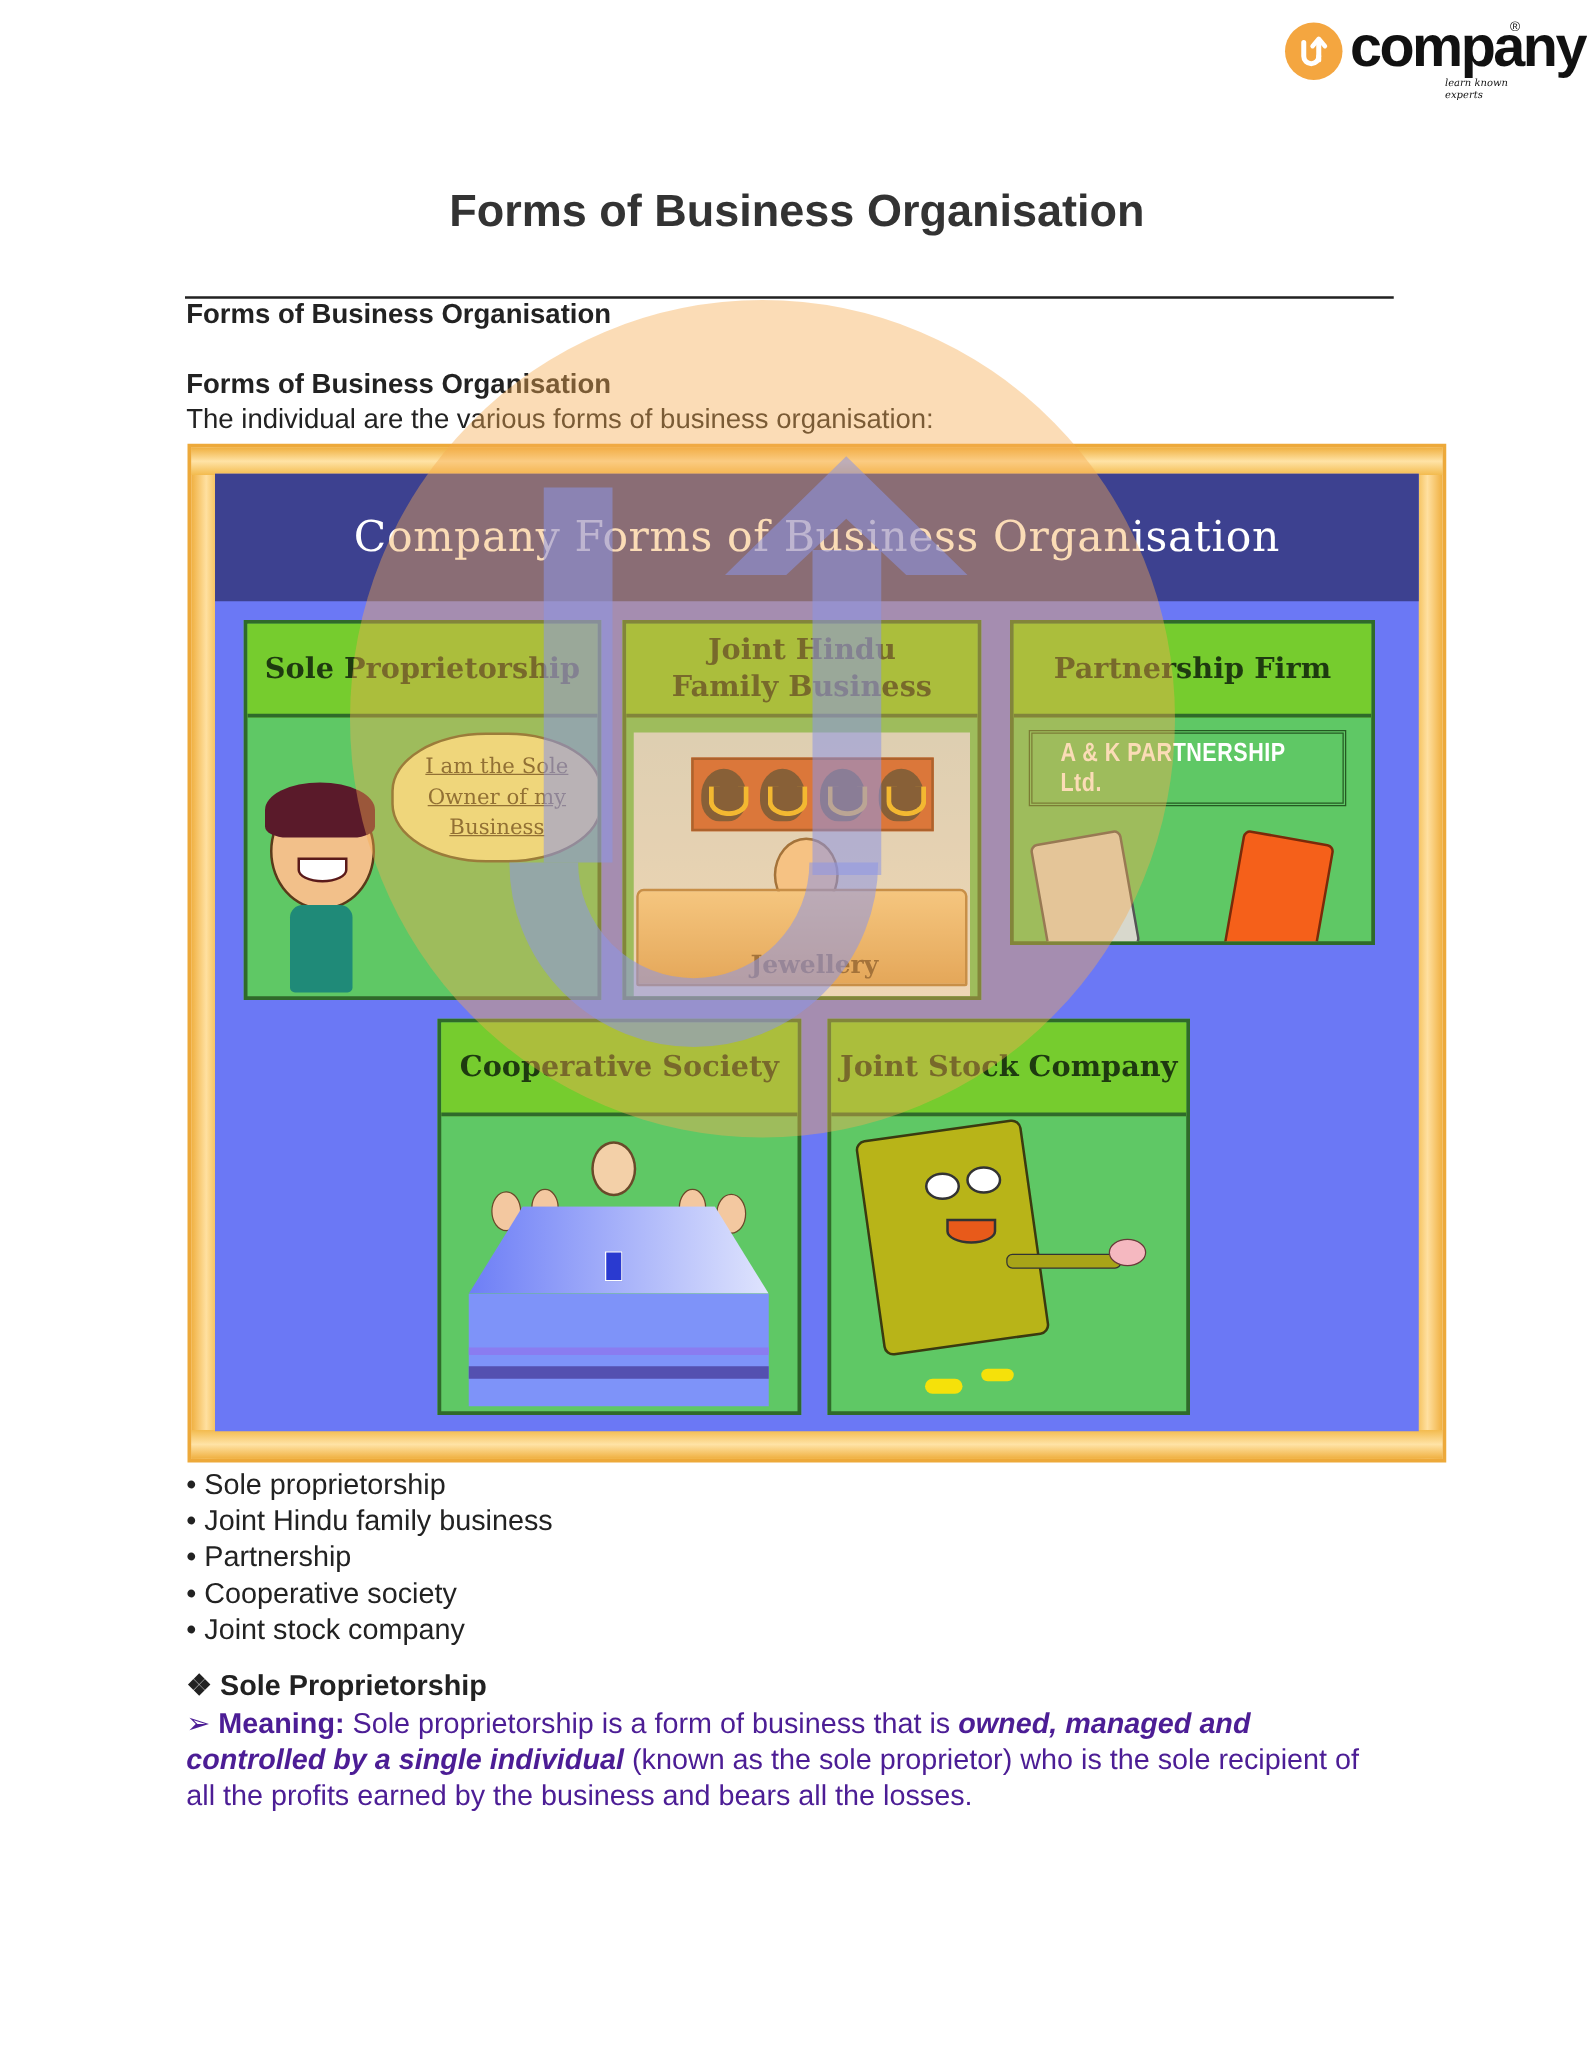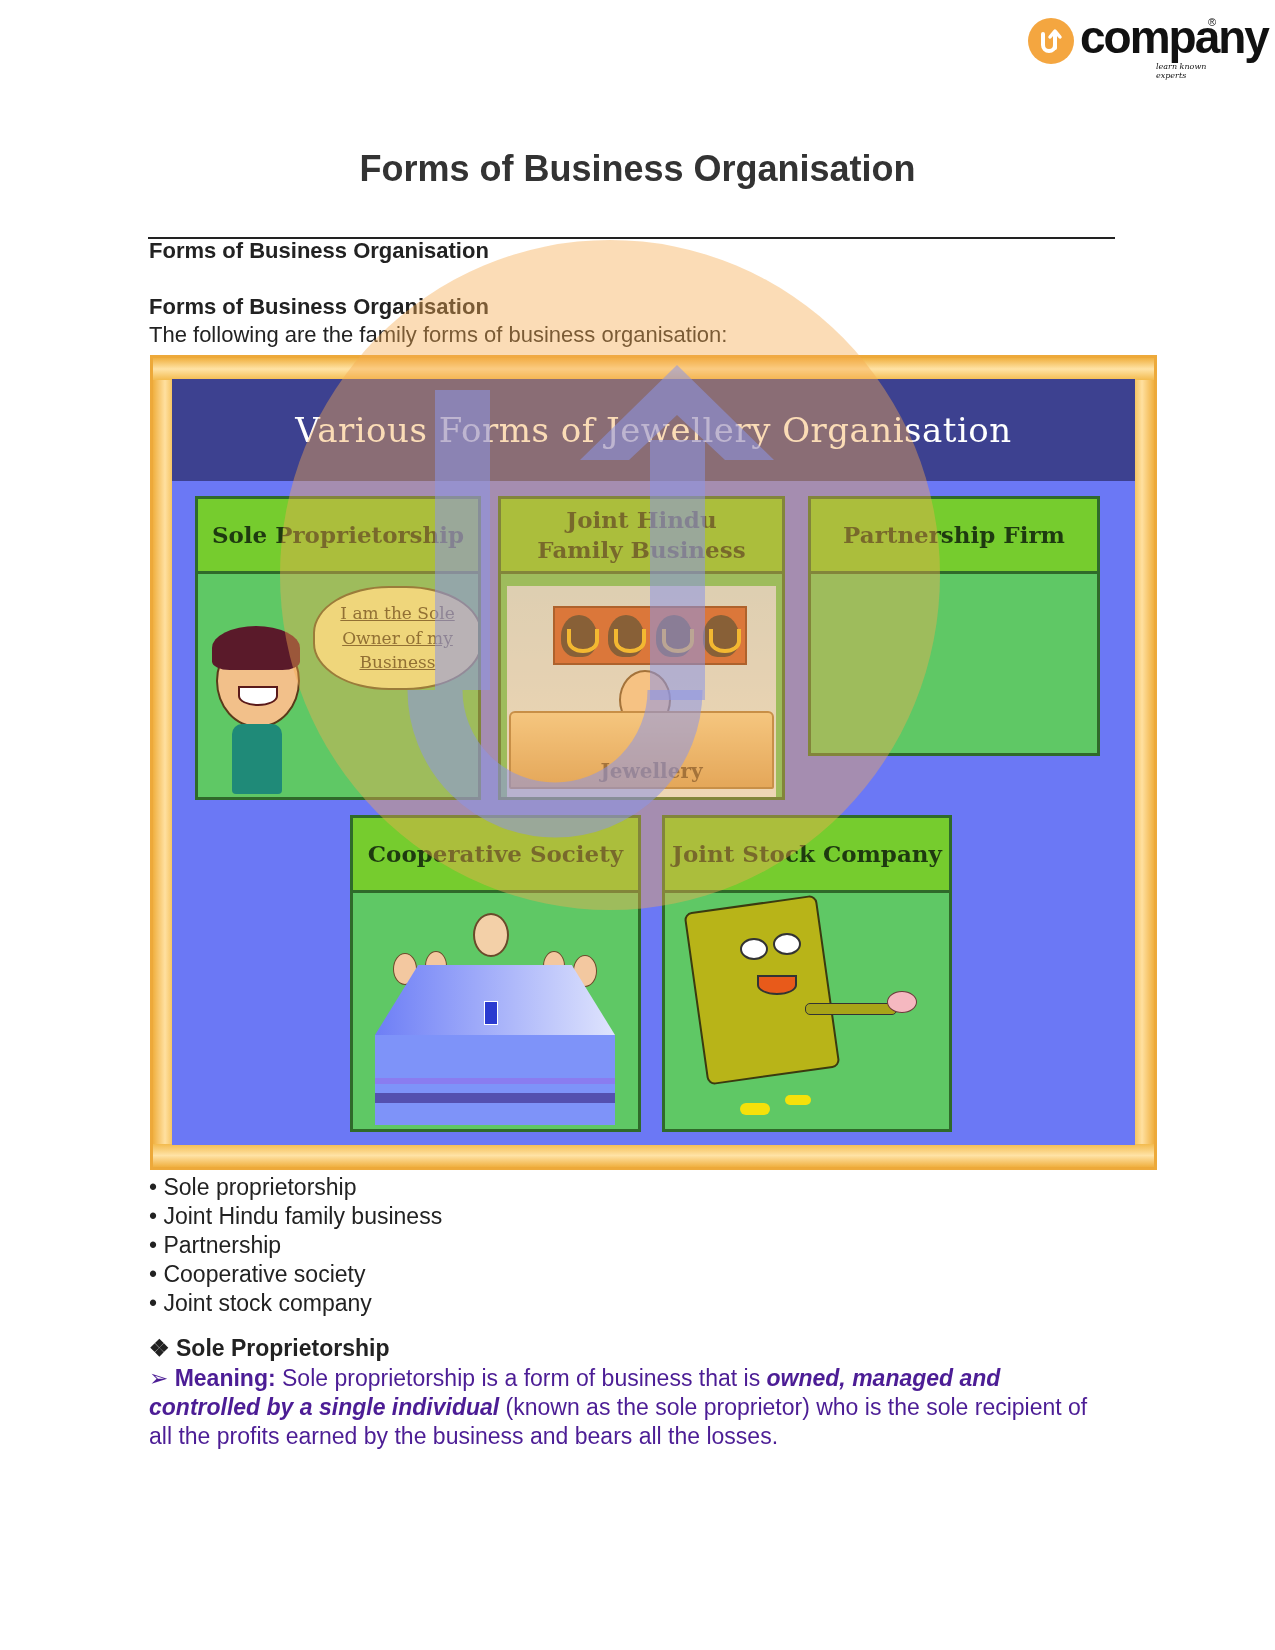--- a/index.html
+++ b/index.html
@@ -95,26 +95,26 @@
   <span class="logo-word">company</span>
   <span class="logo-reg">®</span>
   <span class="logo-tag">learn known experts</span>
 </div>
 
 <div class="abs page-title">Forms of Business Organisation</div>
 <div class="abs divider"></div>
 
 <div class="abs h-sub" style="top:238px;">Forms of Business Organisation</div>
 <div class="abs h-sub" style="top:294px;">Forms of Business Organisation</div>
-<div class="abs p-text" style="top:322px;">The following are the family forms of business organisation:</div>
+<div class="abs p-text" style="top:322px;">The individual are the various forms of business organisation:</div>
 
 <div class="abs frame"></div>
 <div class="abs inner"></div>
 <div class="abs band">
-  <span class="band-title">Various Forms of Jewellery Organisation</span>
+  <span class="band-title">Company Forms of Business Organisation</span>
 </div>
 
 <div class="panel" style="left:195px; top:496px; width:286px; height:304px;">
   <div class="panel-head">Sole Proprietorship</div>
   <div class="panel-body">
     <div class="bubble">I am the Sole Owner of my Business</div>
     <div>
       <div class="char" style="left:18px; top:60px; width:80px; height:90px; background:#f2c08a; border:2px solid #5a3a1a;"></div>
       <div class="char" style="left:14px; top:52px; width:88px; height:44px; background:#5a1a2a; border-radius:50% 50% 20% 20%;"></div>
       <div class="char" style="left:40px; top:112px; width:36px; height:16px; background:#fff; border-radius:0 0 50% 50%; border:2px solid #5a1a1a;"></div>
@@ -135,20 +135,31 @@
     </div>
     <div class="char" style="left:118px; top:96px; width:48px; height:56px; background:#f6d2a8; border:2px solid #6a4a2a;"></div>
     <div class="counter">
       <span class="counter-label">Jewellery</span>
     </div>
   </div>
 </div>
 
 <div class="panel" style="left:808px; top:496px; width:292px; height:260px;">
   <div class="panel-head">Partnership Firm</div>
+  <div class="panel-body">
+    <div class="sign">
+      <span class="sign-text">A &amp; K PARTNERSHIP Ltd.</span>
+    </div>
+    <div>
+      <div style="position:absolute; left:20px; top:95px; width:70px; height:90px; background:#d8d8cc; border:2px solid #555; transform:rotate(-10deg); border-radius:6px;"></div>
+      <div style="position:absolute; left:175px; top:95px; width:70px; height:95px; background:#f5601a; border:2px solid #7a2a0a; transform:rotate(10deg); border-radius:6px;"></div>
+      <div style="position:absolute; left:55px; top:195px; width:40px; height:10px; background:#a560e0; border-radius:6px;"></div>
+      <div style="position:absolute; left:170px; top:195px; width:40px; height:10px; background:#a560e0; border-radius:6px;"></div>
+    </div>
+  </div>
 </div>
 
 <div class="panel" style="left:350px; top:815px; width:291px; height:317px;">
   <div class="panel-head">Cooperative Society</div>
   <div class="panel-body">
     <div>
       <div class="char" style="left:120px; top:20px; width:32px; height:40px; background:#f3d0a8; border:2px solid #6a4a2a;"></div>
       <div class="char" style="left:40px; top:60px; width:22px; height:30px; background:#f3c8a0; border:1px solid #6a4a2a;"></div>
       <div class="char" style="left:72px; top:58px; width:20px; height:28px; background:#f3c8a0; border:1px solid #6a4a2a;"></div>
       <div class="char" style="left:190px; top:58px; width:20px; height:28px; background:#f3c8a0; border:1px solid #6a4a2a;"></div>

